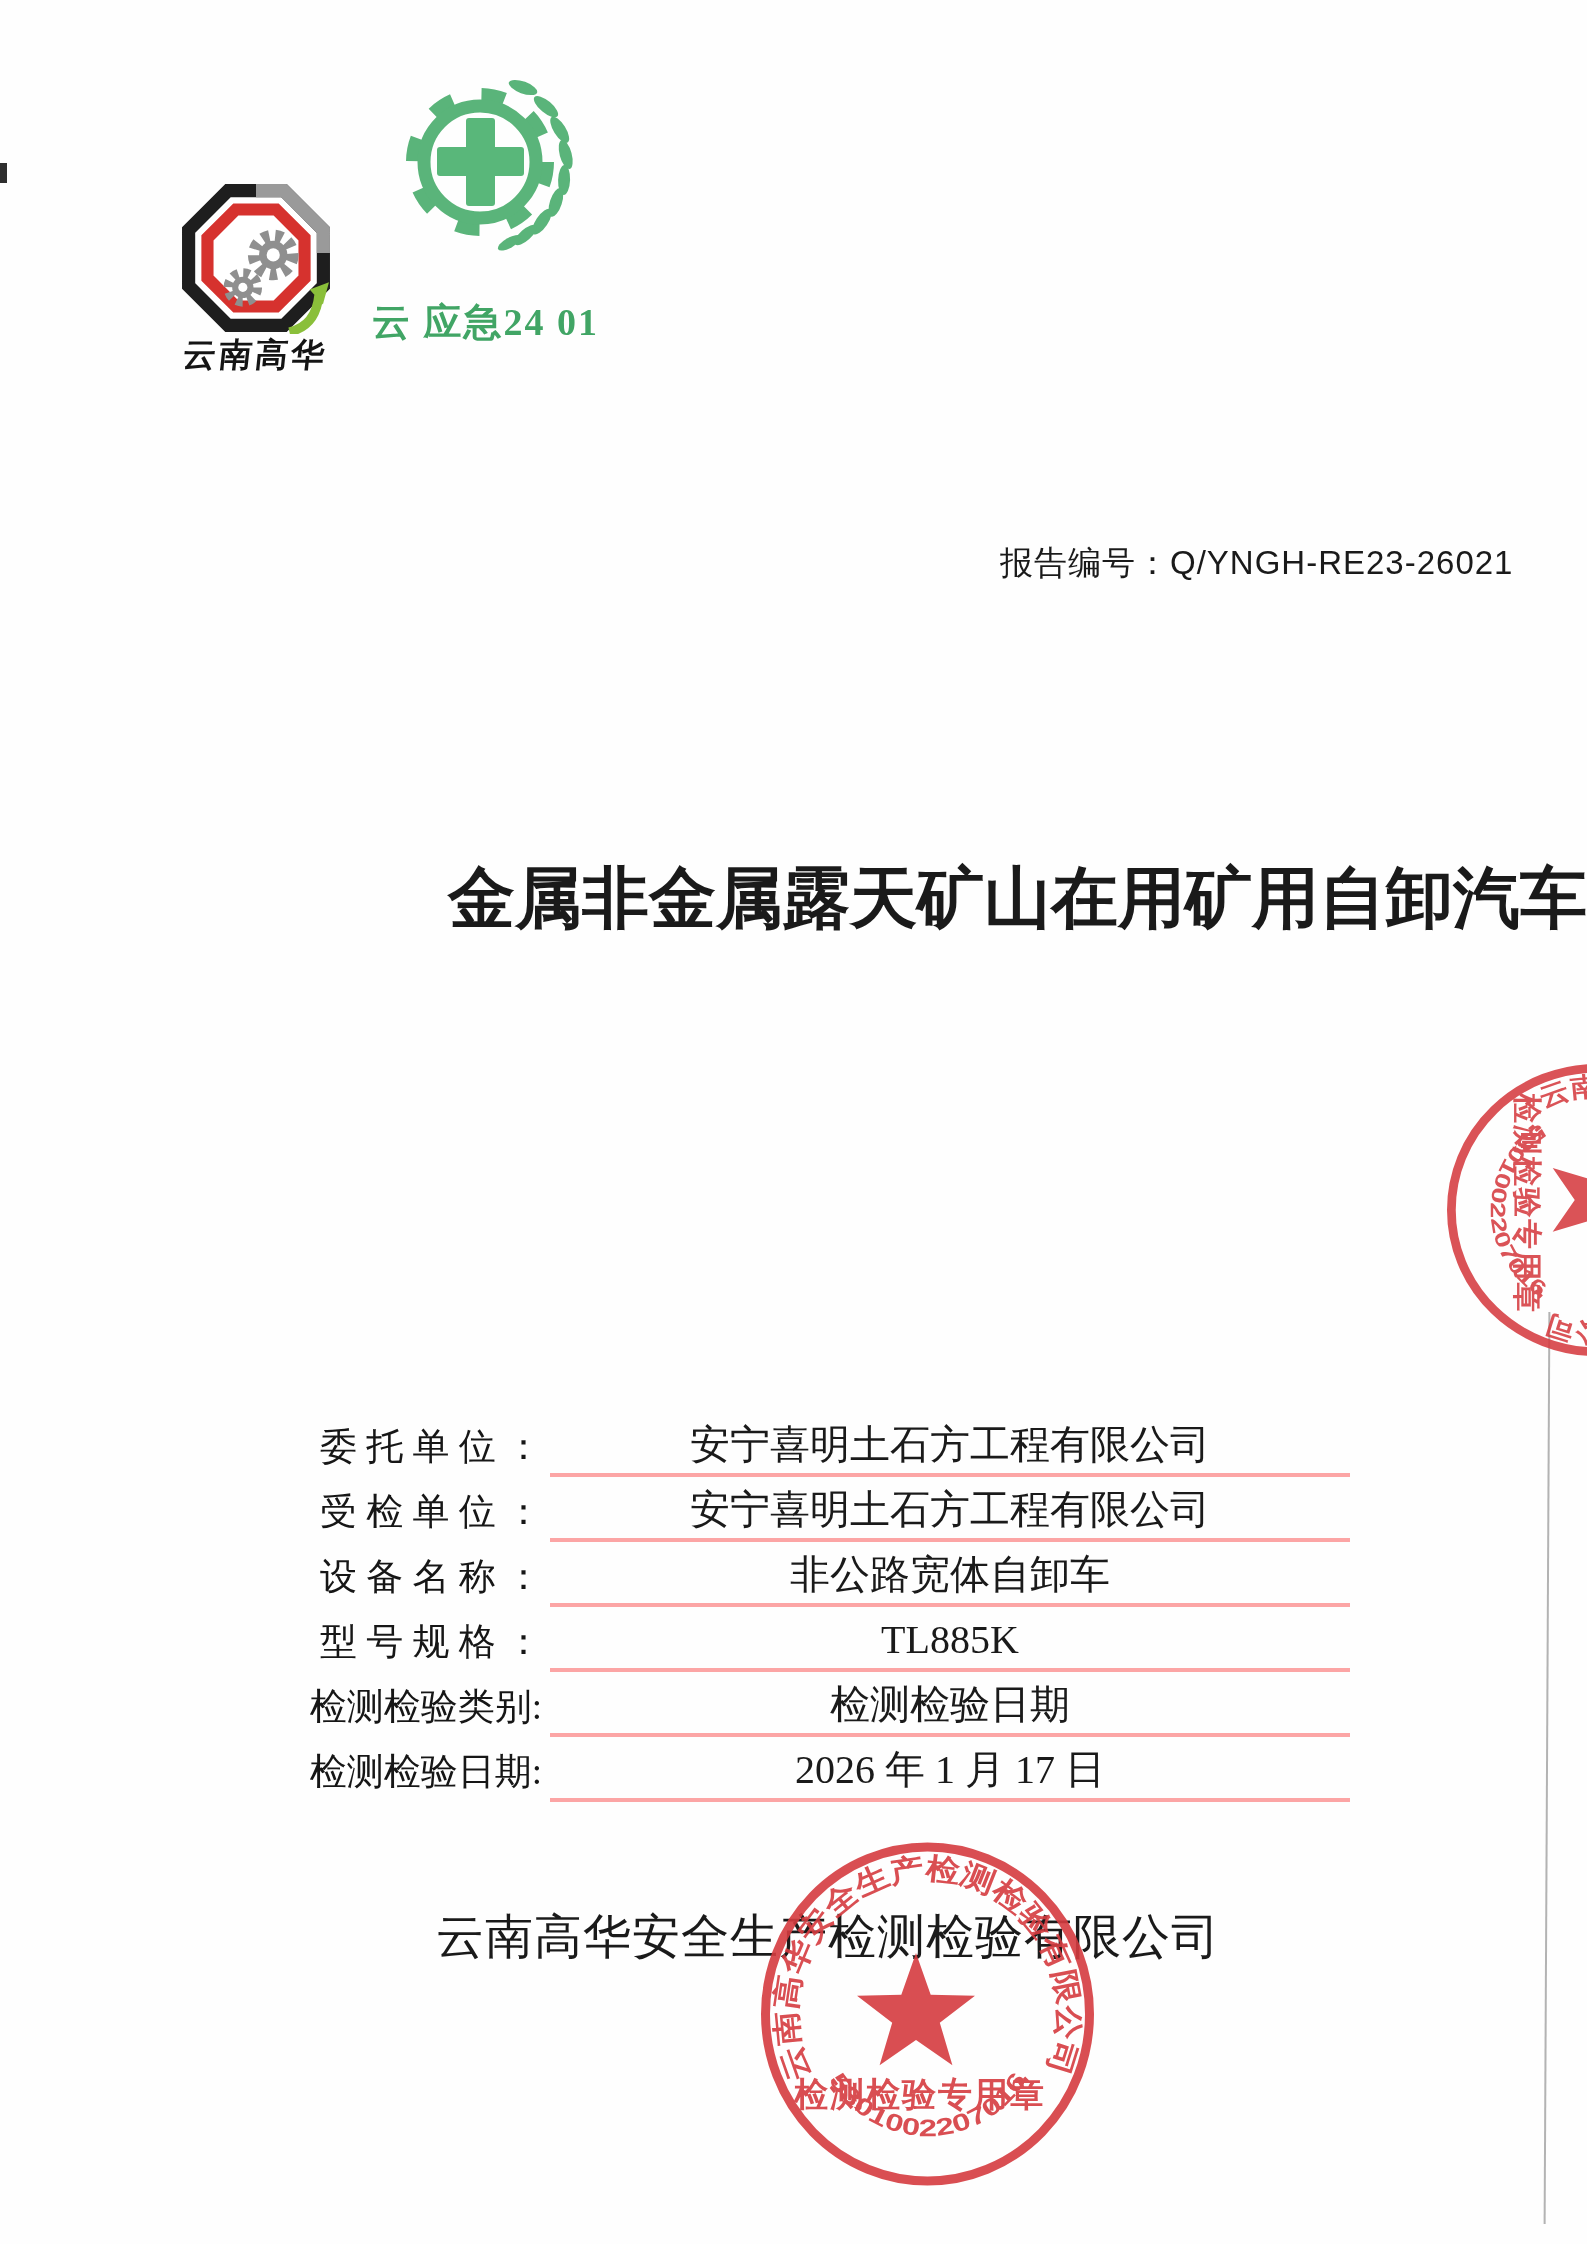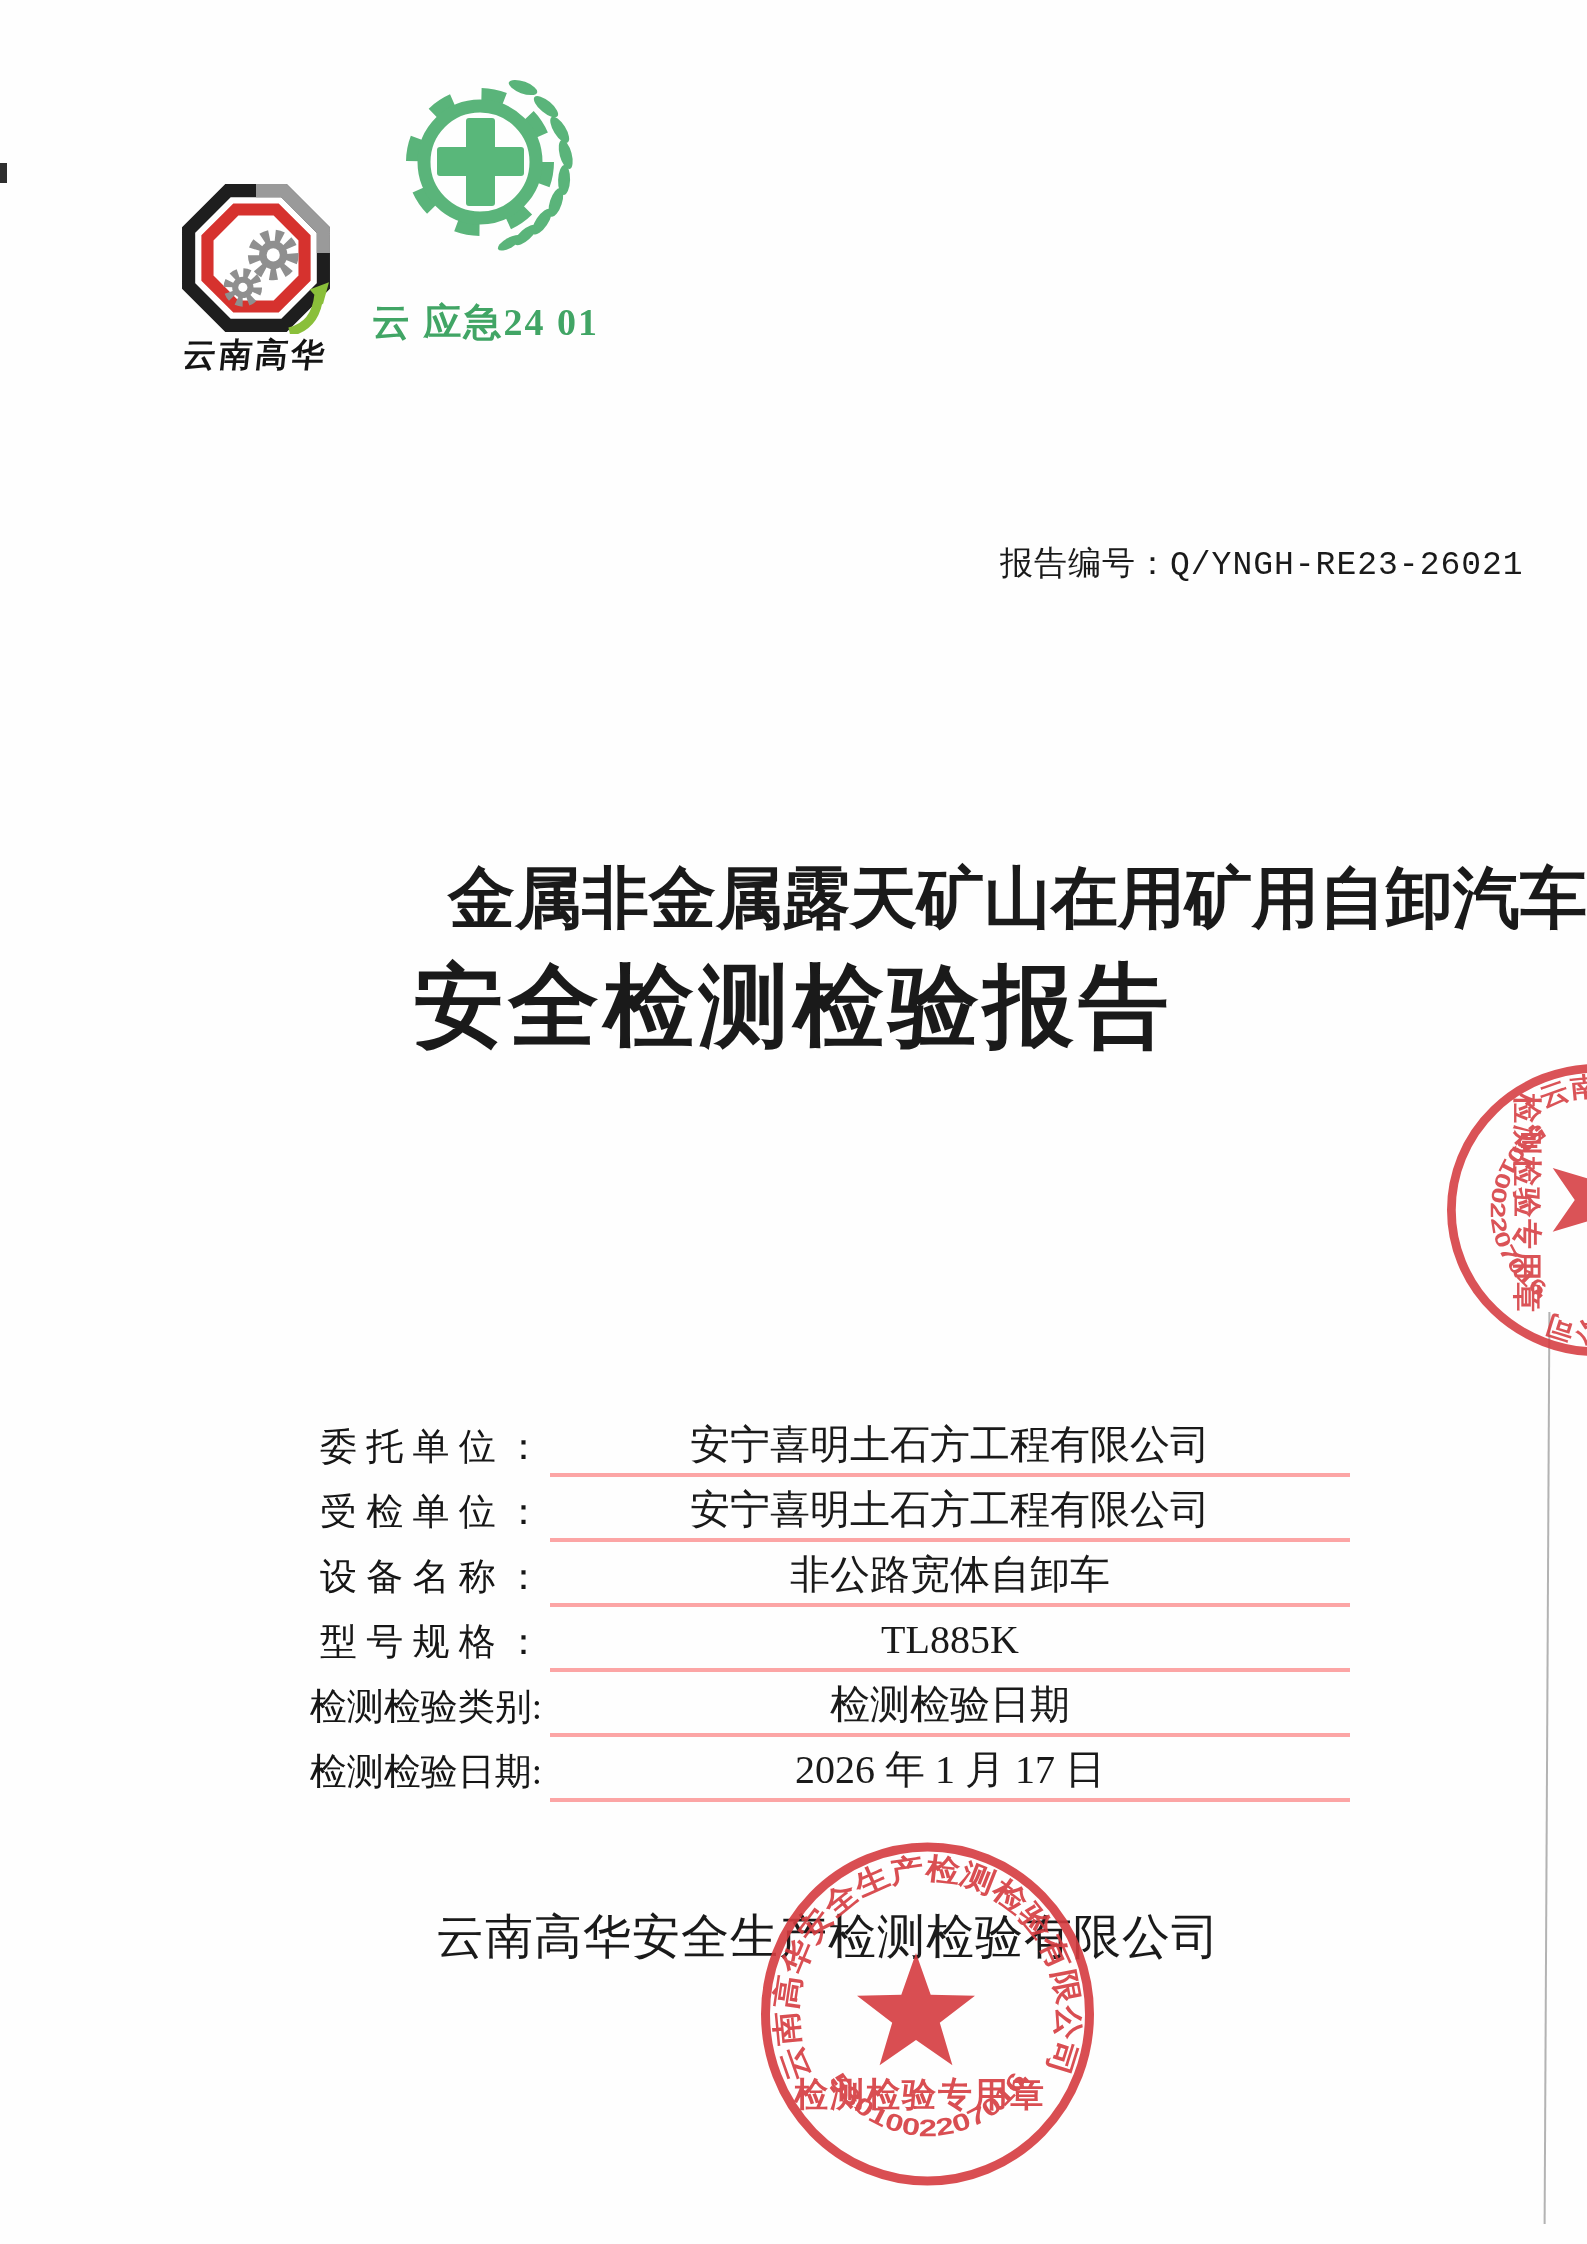--- a/index.html
+++ b/index.html
@@ -16,21 +16,21 @@
     transform:skewX(-6deg); color:#141414;
   }
   .logo-right-caption{
     left:372px; top:297px; font-size:38px; font-weight:bold;
     letter-spacing:2px; color:#41a565;
     font-family:Liberation Serif, serif;
   }
   
   .report-no{
     left:1000px; top:541px; font-size:33px; letter-spacing:1px;
-    font-family:Liberation Mono, monospace; white-space:nowrap;
+    font-family:Liberation Sans, sans-serif; white-space:nowrap;
   }
   
   .title1{
     left:0; width:1587px; top:853px; text-align:right;
     font-size:67px; font-weight:600; letter-spacing:0px; white-space:nowrap;
   }
   .title2{
     left:0; width:1587px; top:946px; text-align:center;
     font-size:90px; font-weight:bold; letter-spacing:5px; white-space:nowrap;
   }
@@ -108,21 +108,20 @@
       <ellipse cx="117.4" cy="180.8" rx="13" ry="5" transform="rotate(150 117.4 180.8)"></ellipse>
     </g>
   </svg>
   <div class="abs logo-right-caption">云 应急24 01</div>
 
   <div class="abs report-no">
     <span>报告编号：</span><span>Q/YNGH-RE23-26021</span>
   </div>
 
   <div class="abs title1">金属非金属露天矿山在用矿用自卸汽车</div>
-  <div class="abs title2">安全检测检验报告</div>
 
   <div class="abs frm-label" style="top:1424px">委 托 单 位 ：</div>
   <div class="abs frm-value" style="top:1419px">安宁喜明土石方工程有限公司</div>
 
   <div class="abs frm-label" style="top:1489px">受 检 单 位 ：</div>
   <div class="abs frm-value" style="top:1484px">安宁喜明土石方工程有限公司</div>
 
   <div class="abs frm-label" style="top:1554px">设 备 名 称 ：</div>
   <div class="abs frm-value" style="top:1549px">非公路宽体自卸车</div>
 

